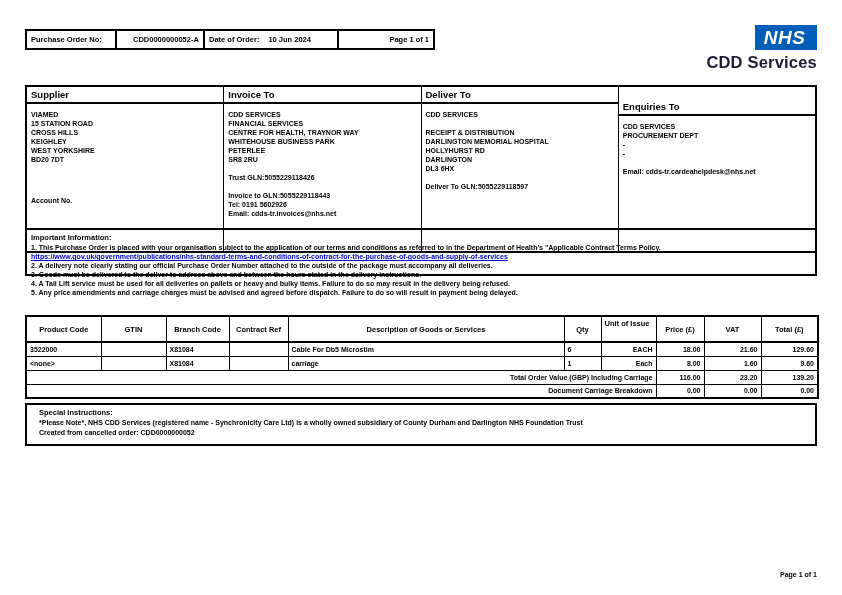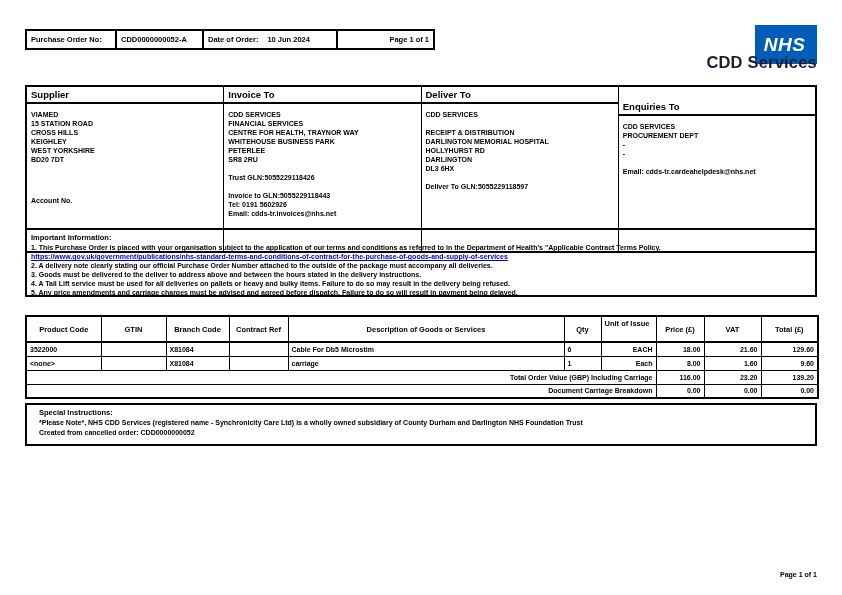--- a/index.html
+++ b/index.html
@@ -17,27 +17,27 @@
   .po-bar {
     left: 25px; top: 29px; width: 410px; height: 21px;
     display: flex; border: 2px solid #000; background: #fff;
   }
   .po-cell {
     display: flex; align-items: center; padding: 8px 4px;
     font-size: 7.5px; border-right: 2px solid #000; white-space: nowrap;
   }
   .po-cell:last-child { border-right: none; justify-content: flex-end; }
   .po-c1 { width: 90px; }
-  .po-c2 { width: 87px; }
+  .po-c2 { width: 76px; margin-left: 12px; }
   .po-c3 { width: 134px; gap: 9px; }
   .po-c4 { flex: 1; }
 
   
   .nhs-box {
-    left: 755px; top: 25px; width: 62px; height: 39px;
+    left: 755px; top: 25px; width: 62px; height: 25px;
     background: #005EB8; color: #fff;
     display: flex; align-items: center; justify-content: center;
     font-style: italic; font-weight: bold; font-size: 19px;
     letter-spacing: 0.5px; padding-right: 3px;
   }
   .org-name {
     top: 53px; right: 25px; font-size: 16.5px; font-weight: 600;
     color: #1c1c35; letter-spacing: 0.2px;
   }
 
@@ -51,21 +51,21 @@
   .addr-head {
     height: 17px; border-bottom: 2px solid #000;
     font-size: 9.5px; font-weight: bold; padding: 2px 4px;
   }
   .addr-body { padding: 6px 4px 0 4px; font-size: 7px; }
   .addr-line { height: 9px; line-height: 9px; white-space: nowrap; }
   .account-label { margin-top: 32px; }
 
   
   .important-box {
-    left: 25px; top: 228px; width: 792px; height: 69px;
+    left: 25px; top: 228px; width: 792px; height: 48px;
     border: 2px solid #000; padding: 3px 4px; font-size: 7px;
   }
   .imp-title { font-size: 7.5px; height: 10px; line-height: 10px; }
   .imp-line { height: 9px; line-height: 9px; white-space: nowrap; overflow: hidden; }
   .terms-link { color: #0000CC; text-decoration: underline; cursor: pointer; }
 
   
   .items-table-wrap { left: 25px; top: 315px; width: 792px; }
   table.items { border-collapse: collapse; table-layout: fixed; width: 792px; border: 2px solid #000; }
   table.items th, table.items td {

